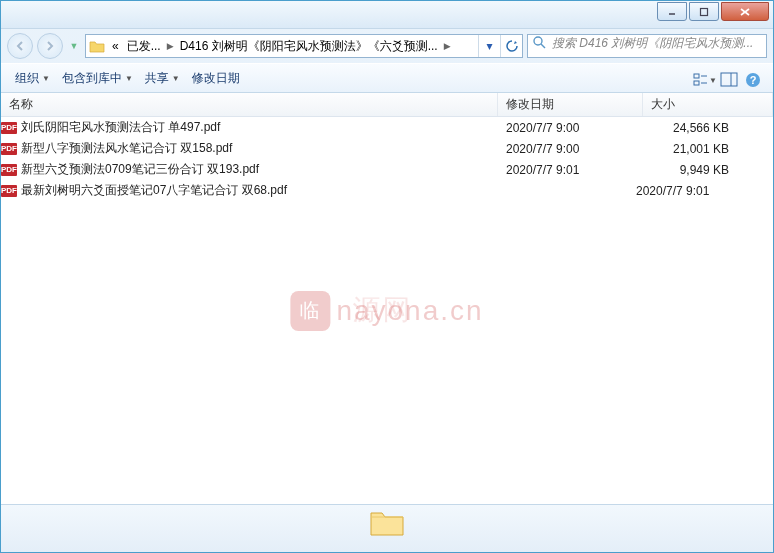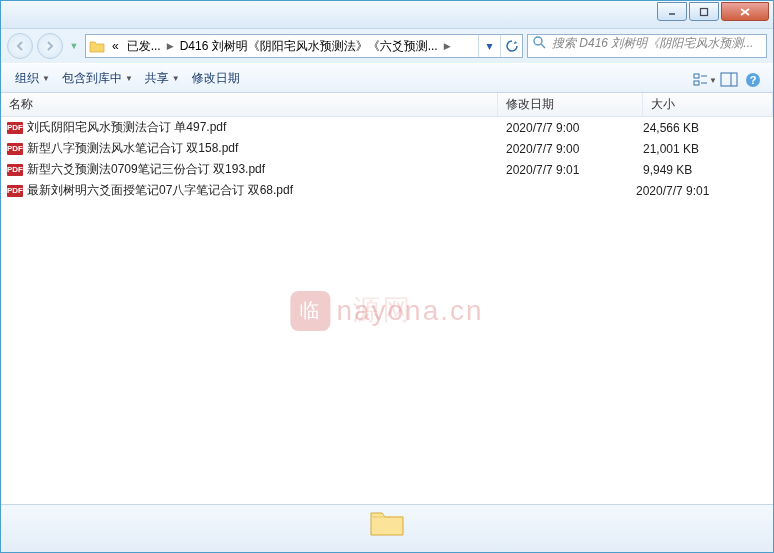--- a/index.html
+++ b/index.html
@@ -27,23 +27,23 @@
 .tbitem .drop { font-size:8px; margin-left:3px; color:#555; }
 .tbspacer { flex:1; }
 .tbicon { width:24px; height:24px; display:flex; align-items:center; justify-content:center; color:#2a5db0; }
 .columns { height:24px; background:linear-gradient(#fdfdfe,#f0f4f8); border-bottom:1px solid #dde5ee; display:flex; font-size:12px; color:#333; }
 .col { padding:4px 8px; border-right:1px solid #e3e9f0; display:flex; align-items:center; }
 .col.name { flex:1; }
 .col.date { width:145px; }
 .col.size { width:130px; text-align:right; justify-content:flex-start; }
 .filelist { flex:1; background:#fff; overflow:auto; position:relative; }
 .row { display:flex; height:21px; align-items:center; font-size:12px; color:#222; }
-.row .c-name { flex:1; padding-left:6px; display:flex; align-items:center; gap:4px; }
+.row .c-name { flex:1; padding-left:0; display:flex; align-items:center; gap:4px; }
 .row .c-date { width:145px; padding-left:8px;margin-left:28px; }
-.row .c-size { width:130px; padding-right:44px; text-align:left; }
+.row .c-size { width:130px; padding-right:44px; text-align:right; }
 .pdficon { width:16px; height:12px; background:#c1272d; color:#fff; font-size:8px; font-weight:bold; display:flex; align-items:center; justify-content:center; border-radius:1px; }
 .watermark { position:absolute; top:50%; left:50%; transform:translate(-50%,-50%); font-size:28px; color:rgba(200,50,50,.25); letter-spacing:2px; pointer-events:none; display:flex; align-items:center; gap:6px; }
 .watermark .wm-badge { width:40px; height:40px; border-radius:8px; background:rgba(200,50,50,.25); display:flex; align-items:center; justify-content:center; color:#fff; font-size:20px; }
 .statusbar { height:48px; background:linear-gradient(#f2f8fd,#e4eef8); border-top:1px solid #c4d8e9; display:flex; align-items:center; padding:0 14px; font-size:12px; color:#444; gap:14px;flex-direction:column; }
 .bigfolder { width:36px; height:32px; }
 </style>
 </head>
 <body>
 
 <div class="window">

